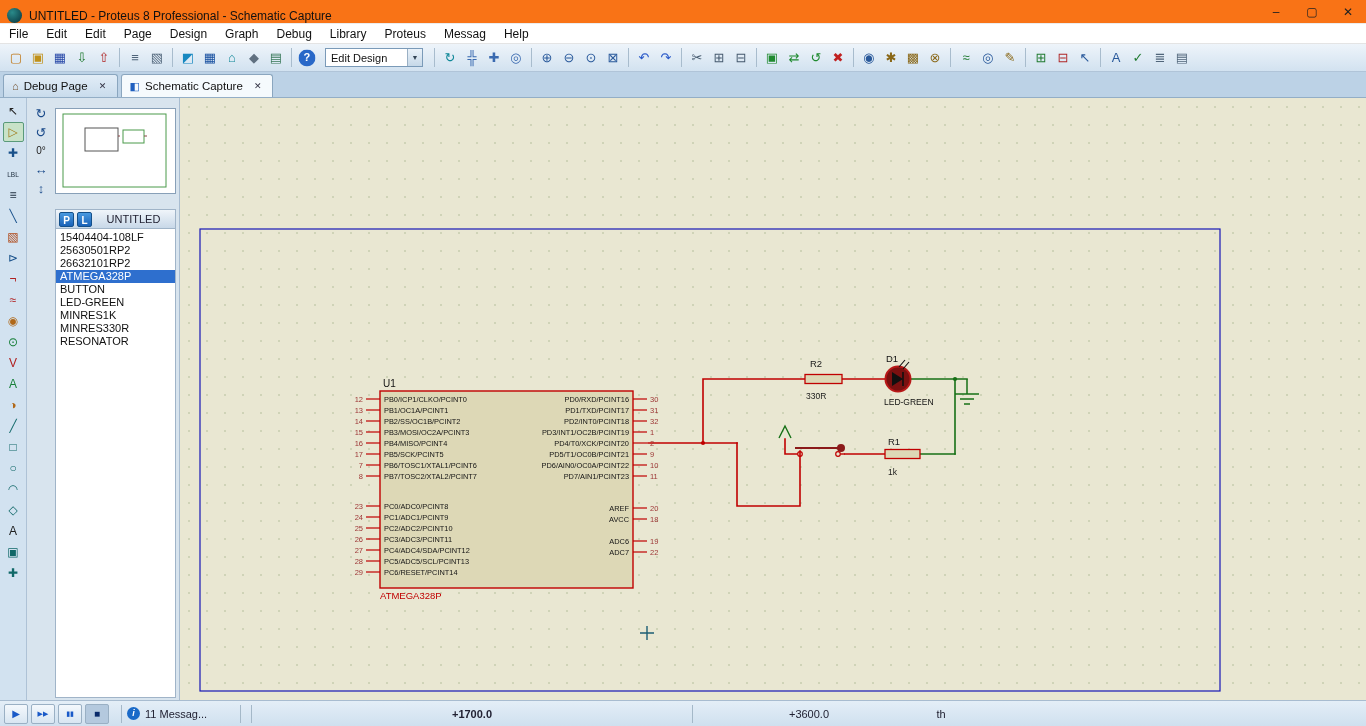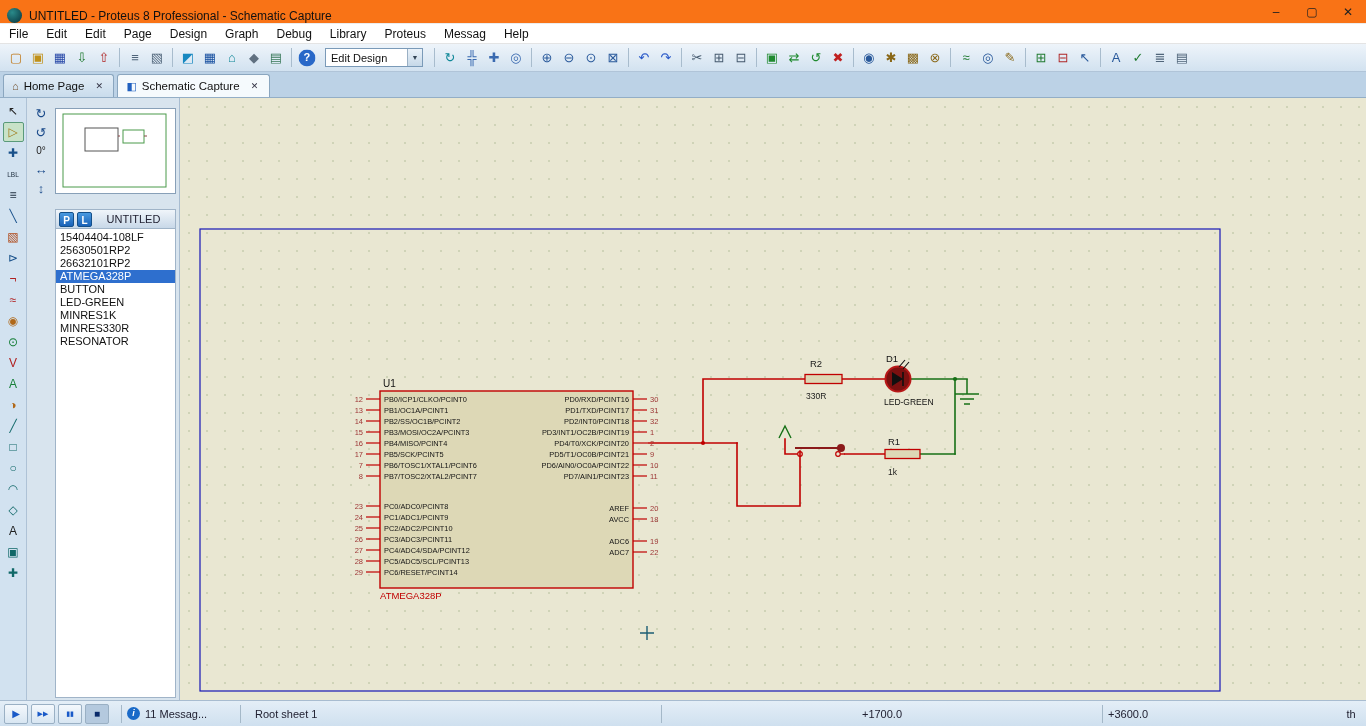--- a/index.html
+++ b/index.html
@@ -65,22 +65,22 @@
     display:flex; align-items:center; font-size:11px; color:#223; }
   .sim-controls { display:flex; align-items:center; padding:0 4px; }
   .sim-btn { width:24px; height:20px; margin-right:3px; border:1px solid #9ab0c4; border-radius:2px;
     background:linear-gradient(#f4f8fc,#d8e6f2); color:#1a5ac8; font-size:10px; text-align:center; line-height:18px; }
   .sim-btn.stop { background:#b4c9de; color:#0a2a6a; }
   .sb-sep { width:1px; height:18px; background:#a4b8c8; margin:0 5px; }
   .sb-msg { display:flex; align-items:center; width:108px; }
   .info-icon { width:13px; height:13px; border-radius:50%; background:#1a6ac8; color:#fff; font-size:9px;
     font-style:italic; font-weight:bold; text-align:center; line-height:13px; margin-right:5px; flex:0 0 auto; }
   .sb-sheet { flex:1; padding-left:9px; }
-  .sb-x { width:430px; text-align:center; }
-  .sb-y { width:228px; text-align:left; padding-right:6px; }
+  .sb-x { width:430px; text-align:center;font-weight:bold; }
+  .sb-y { width:228px; text-align:center; padding-right:6px; }
   .sb-units { width:30px; text-align:center; }
 </style>
 </head>
 <body>
 
 <div class="titlebar">
   <div class="app-icon"></div>
   <div class="title-text">UNTITLED - Proteus 8 Professional - Schematic Capture</div>
   <div class="win-controls" id="win-controls">
       <div class="win-btn">–</div>
@@ -166,21 +166,21 @@
       <div class="tb-icon" style="color: rgb(40, 88, 154);">A</div>
       <div class="tb-icon" style="color: rgb(31, 122, 47);">✓</div>
       <div class="tb-icon" style="color: rgb(80, 101, 122);">≣</div>
       <div class="tb-icon" style="color: rgb(80, 101, 122);">▤</div>
     </div>
 </div>
 
 <div class="tabbar" id="tabbar">
     <div class="tab">
       <div class="tab-icon" style="color: rgb(122, 90, 58);">⌂</div>
-      <div class="tab-label">Home Page</div>
+      <div class="tab-label">Debug Page</div>
       <div class="tab-close">✕</div>
     </div>
     <div class="tab active">
       <div class="tab-icon" style="color: rgb(32, 96, 192);">◧</div>
       <div class="tab-label">Schematic Capture</div>
       <div class="tab-close">✕</div>
     </div>
   </div>
 
 <div class="main">
@@ -417,19 +417,18 @@
       <div class="sim-btn" style="font-size: 7px;">▶▶</div>
       <div class="sim-btn" style="font-size: 7px;">▮▮</div>
       <div class="sim-btn stop">■</div>
     </div>
   <div class="sb-sep"></div>
   <div class="sb-msg">
     <div class="info-icon">i</div>
     <span>11 Messag...</span>
   </div>
   <div class="sb-sep"></div>
-  <div class="sb-sheet">Root sheet 1</div>
   <div class="sb-sep"></div>
   <div class="sb-x">+1700.0</div>
   <div class="sb-sep"></div>
   <div class="sb-y">+3600.0</div>
   <div class="sb-units">th</div>
 </div>
 
 </body></html>

